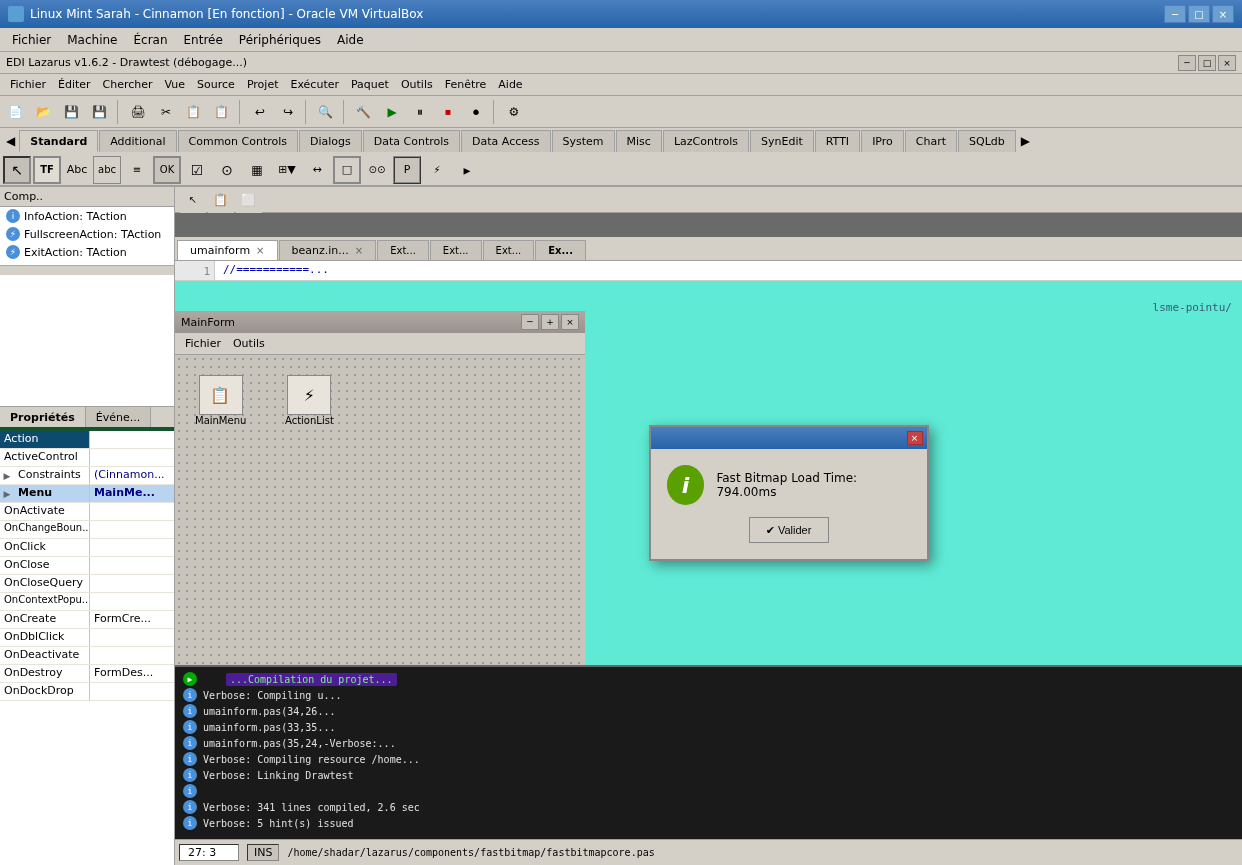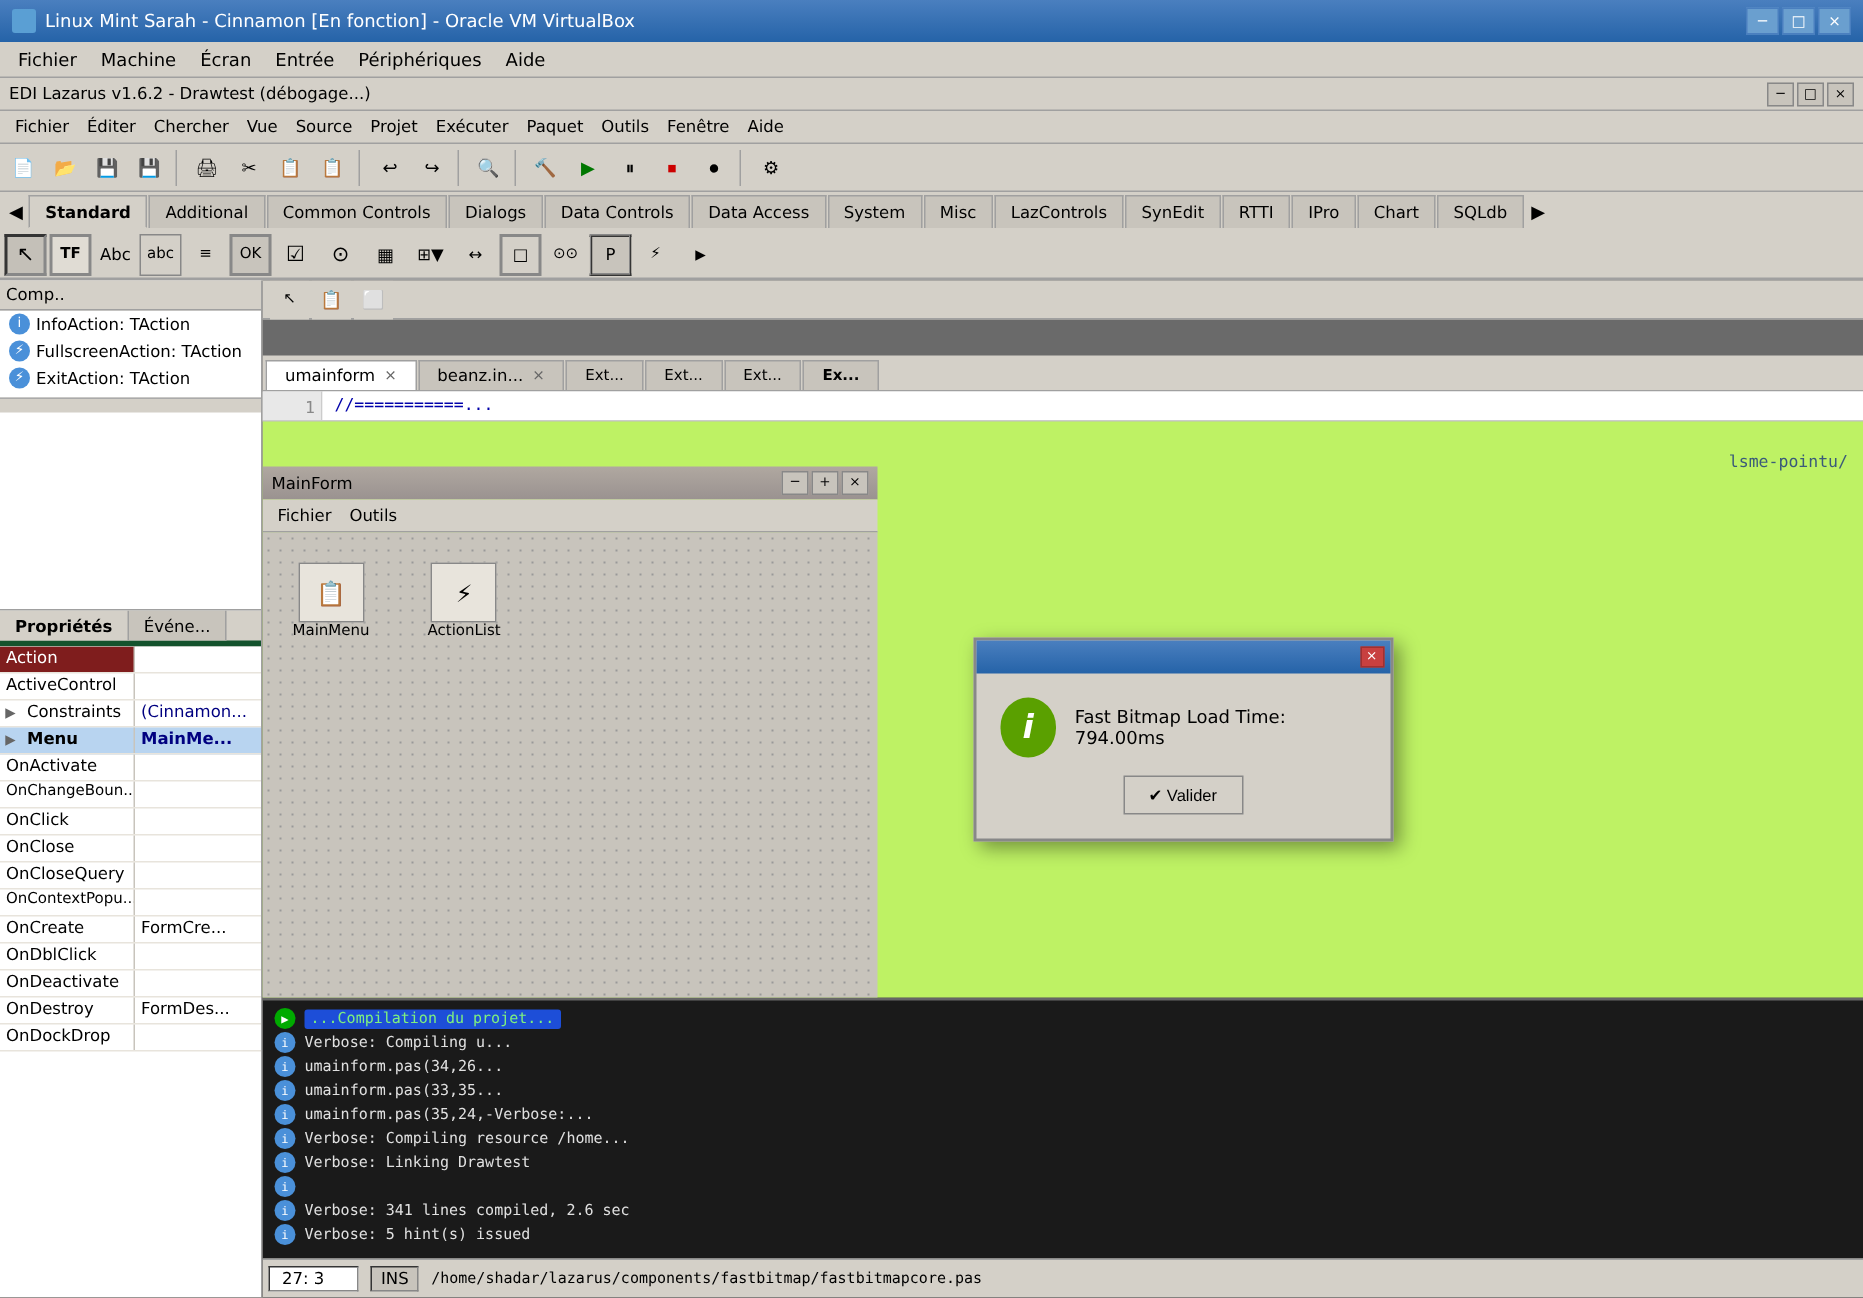--- a/index.html
+++ b/index.html
@@ -228,21 +228,21 @@
       background: #b8d4f0;
       font-weight: bold;
     }
     .prop-name {
       width: 90px;
       padding: 1px 4px;
       border-right: 1px solid #c8c4bc;
       overflow: hidden;
       white-space: nowrap;
     }
-    .prop-name.highlight { background: #7f1d1d; color: white; }
+    .prop-name.highlight { background: #0c4a6e; color: white; }
     .prop-value {
       flex: 1;
       padding: 1px 4px;
       overflow: hidden;
       white-space: nowrap;
       color: #000080;
     }
     .prop-expand { width: 14px; display: flex; align-items: center; justify-content: center; font-size: 9px; cursor: pointer; color: #666; }
 
     
@@ -647,21 +647,21 @@
           <div class="editor-tab" style="font-size:10px;">Ext...</div>
           <div class="editor-tab" style="font-size:10px;">Ext...</div>
           <div class="editor-tab" style="font-size:10px;font-weight:bold;">Ex...</div>
         </div>
 
         <div style="height:20px;background:white;display:flex;border-bottom:1px solid #ccc;">
           <div class="code-gutter">1</div>
           <div class="code-area" style="padding:2px 8px;font-size:11px;color:#0000aa;">//===========...</div>
         </div>
 
-        <div style="flex:1;background:#bef264;position:relative;overflow:hidden;">
+        <div style="flex:1;background:#5eead4;position:relative;overflow:hidden;">
 
           <div style="position:absolute;right:10px;top:20px;color:#3a5a7a;font-family:monospace;font-size:11px;">lsme-pointu/</div>
 
           <div style="position:absolute;top:30px;left:0;width:410px;height:470px;display:flex;flex-direction:column;">
             <div style="height:22px;background:linear-gradient(to bottom,#b0a8a0,#9a9290);display:flex;align-items:center;justify-content:space-between;padding:0 6px;font-size:11px;">
               <span>MainForm</span>
               <div style="display:flex;gap:2px;">
                 <div class="laz-btn">─</div>
                 <div class="laz-btn">+</div>
                 <div class="laz-btn">×</div>
@@ -701,21 +701,21 @@
               </div>
             </div>
           </div>
 
         </div>
 
         <div class="bottom-panel">
           <div class="bottom-output">
             <div class="output-line">
               <span class="output-icon green">▶</span>
-              <span style="background:#1d4ed8;padding:1px 4px;border-radius:2px;color:#7ef07e;">...Compilation du projet...</span>
+              <span style="background:#4c1d95;padding:1px 4px;border-radius:2px;color:#7ef07e;margin-left:23px;">...Compilation du projet...</span>
             </div>
             <div class="output-line">
               <span class="output-icon">i</span>
               <span>Verbose: Compiling u...</span>
             </div>
             <div class="output-line">
               <span class="output-icon">i</span>
               <span>umainform.pas(34,26...</span>
             </div>
             <div class="output-line">

